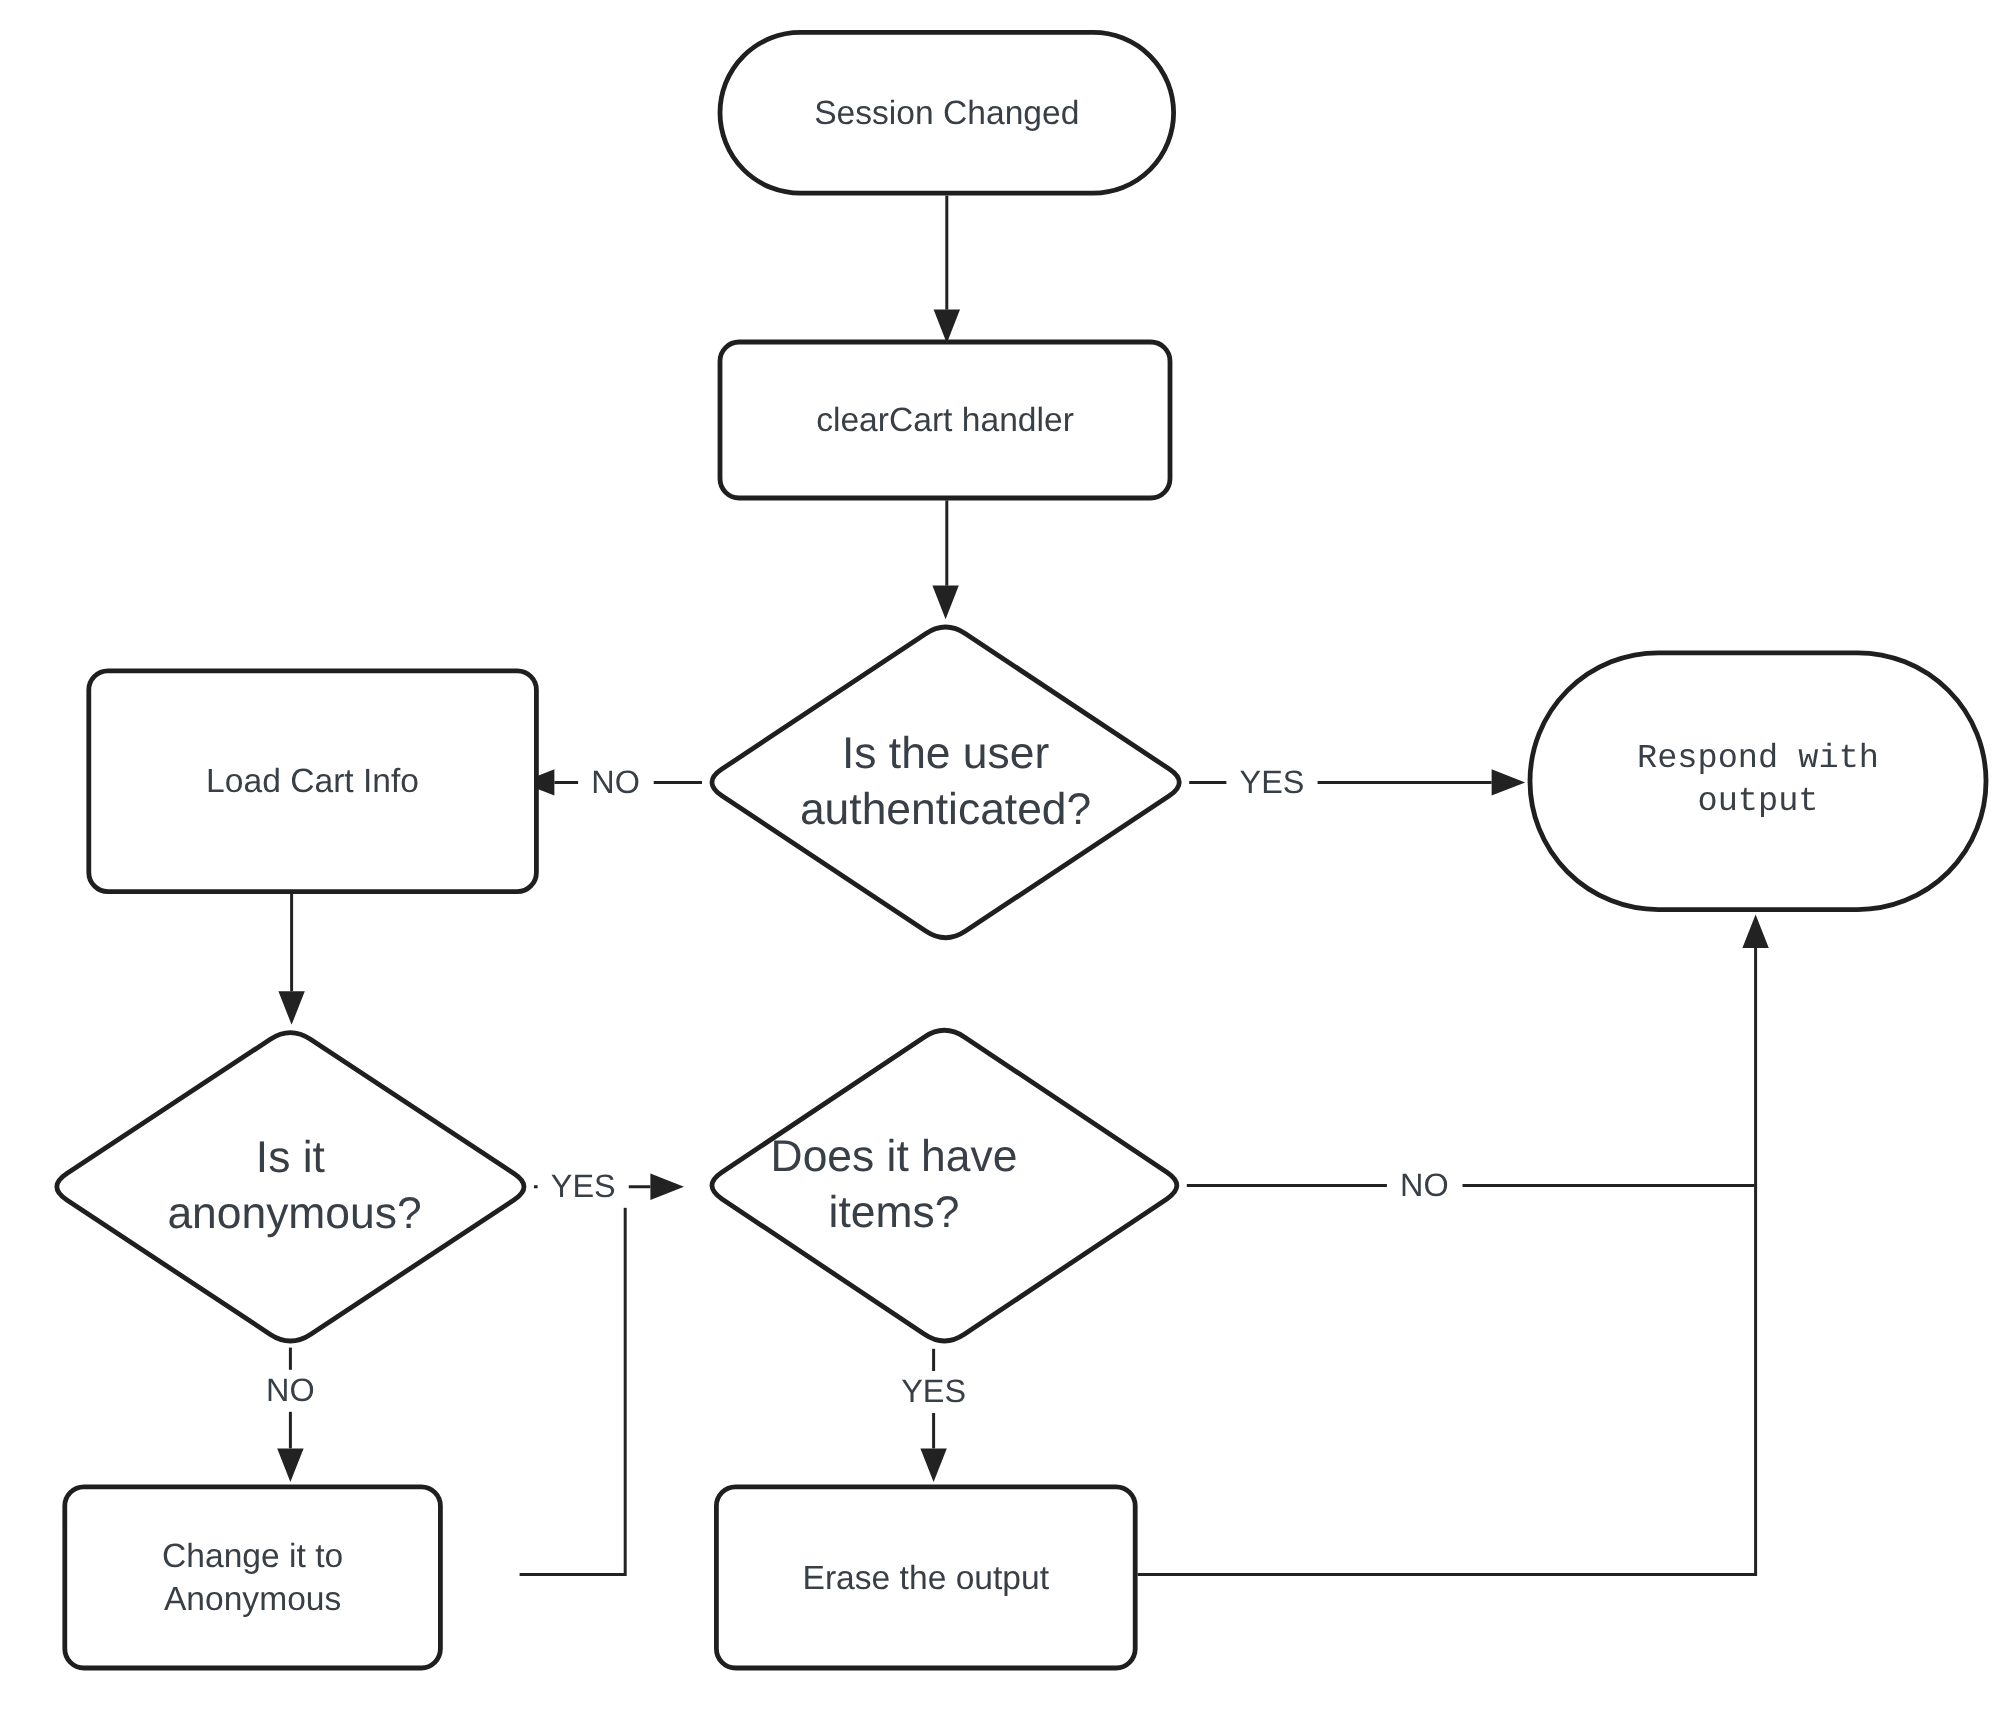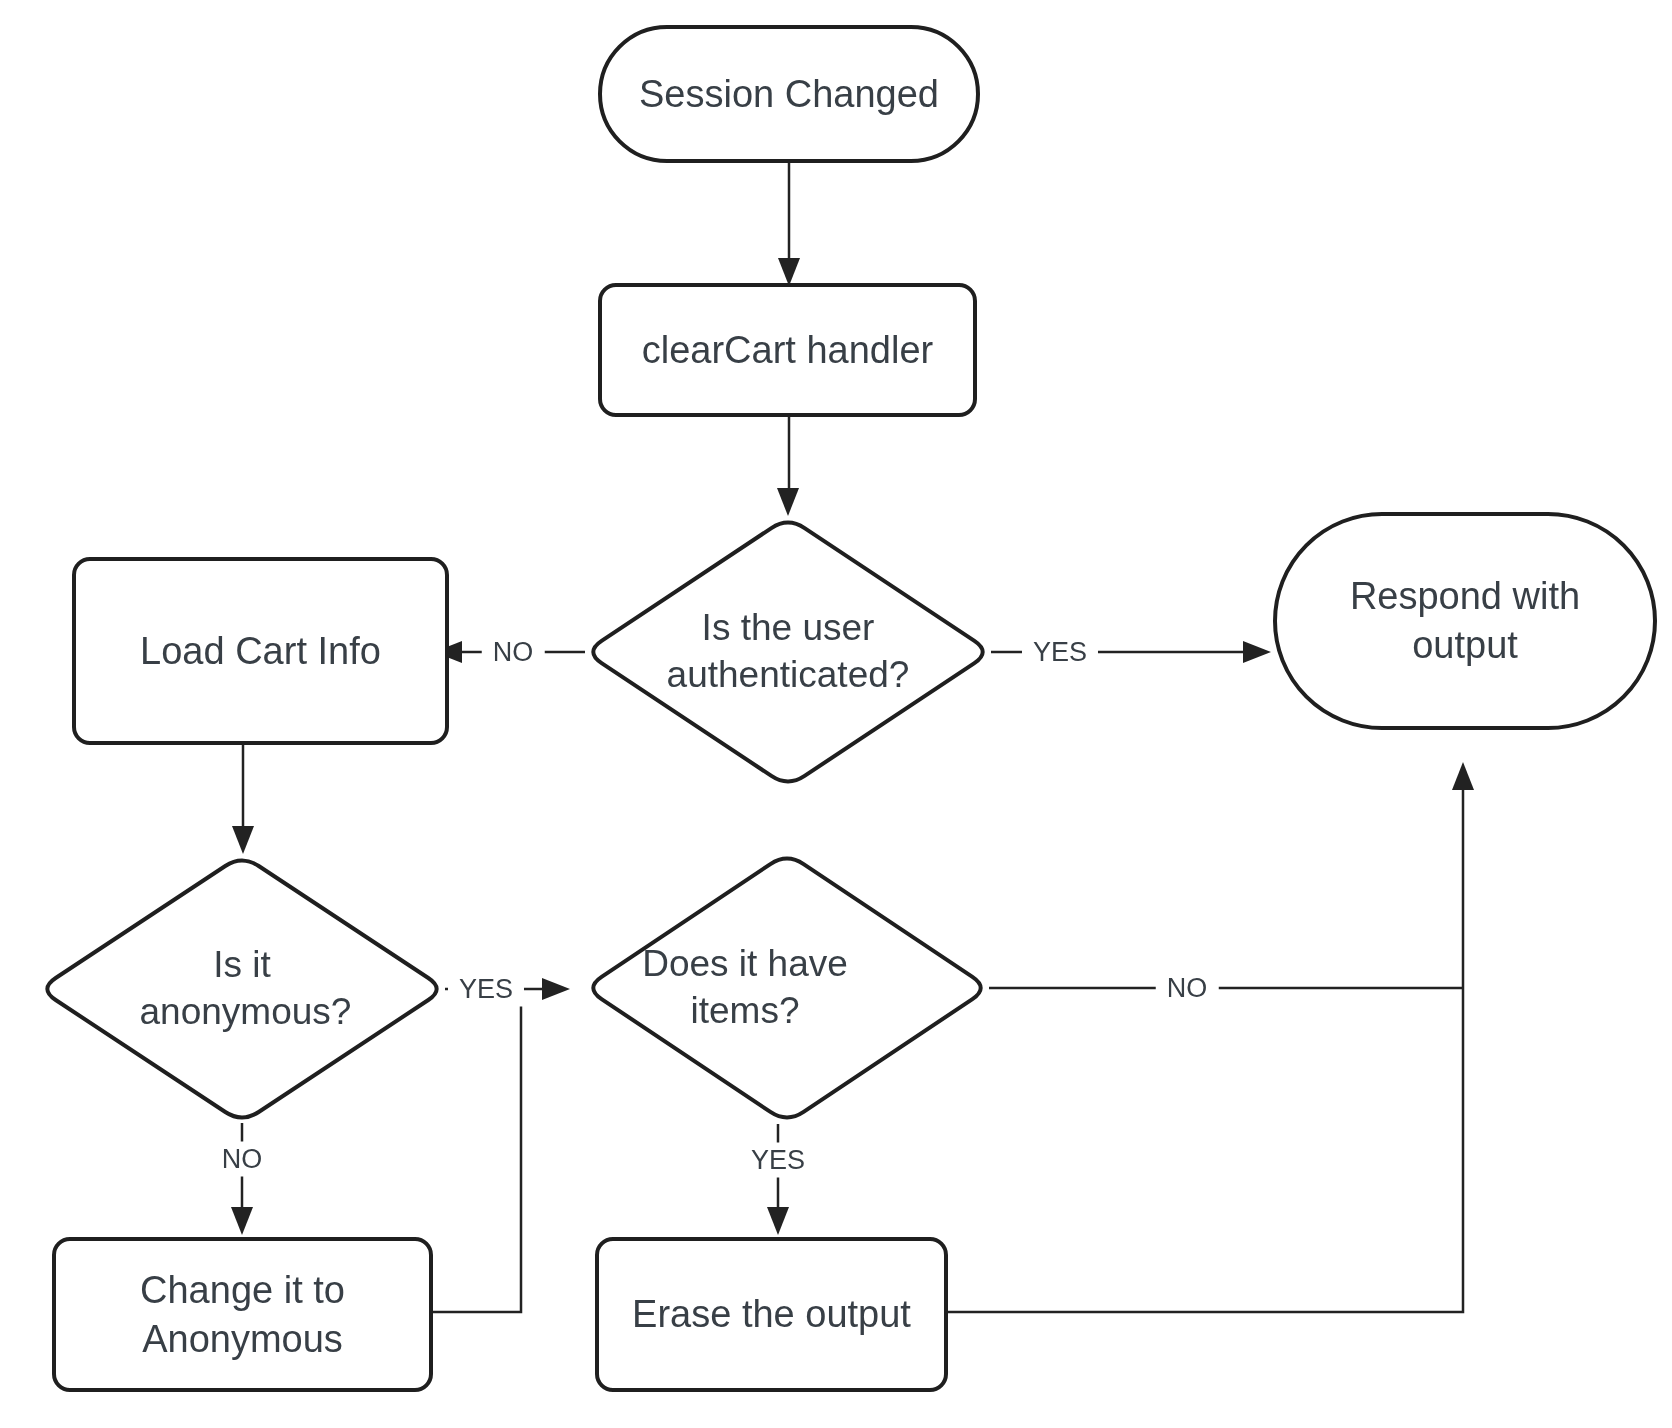--- a/index.html
+++ b/index.html
@@ -39,21 +39,21 @@
     stroke-width:4;
   }
   .node{
     position:absolute;
     background:var(--node-fill);
     border:4px solid var(--node-border);
     display:flex;
     align-items:center;
     justify-content:center;
     text-align:center;
-    font-size:38px;
+    font-size:28px;
     line-height:1.28;
     color:var(--text);
     z-index:2;
   }
   .node.rect{border-radius:18px;justify-content:center;}
   .diamond-label{
     position:absolute;
     transform:translate(-50%,-50%);
     text-align:center;
     font-size:37px;
@@ -111,25 +111,25 @@
   </div>
 
   <div class="node rect" style="left:598px;top:283px;width:379px;height:134px;">
     <span>clearCart handler</span>
   </div>
 
   <div class="node rect" style="left:72px;top:557px;width:377px;height:188px;">
     <span>Load Cart Info</span>
   </div>
 
-  <div class="node" style="left:1273px;top:512px;width:384px;height:218px;border-radius:109px;">
+  <div class="node" style="left:1273px;top:542px;width:384px;height:218px;border-radius:109px;font-family:Liberation Mono, monospace;">
     <span style="display:inline-block;max-width:250px;">Respond with output</span>
   </div>
 
-  <div class="node rect" style="left:52px;top:1237px;width:381px;height:155px;">
+  <div class="node rect" style="left:52px;top:1237px;width:317px;height:155px;">
     <span style="display:inline-block;max-width:270px;">Change it to Anonymous</span>
   </div>
 
   <div class="node rect" style="left:595px;top:1237px;width:353px;height:155px;">
     <span>Erase the output</span>
   </div>
 
   <div class="diamond-label" style="left:788px;top:651px;width:330px;">Is the user authenticated?</div>
   <div class="diamond-label" style="left:242px;top:988px;width:205px;">Is it anonymous?</div>
   <div class="diamond-label" style="left:745px;top:987px;width:265px;">Does it have items?</div>

